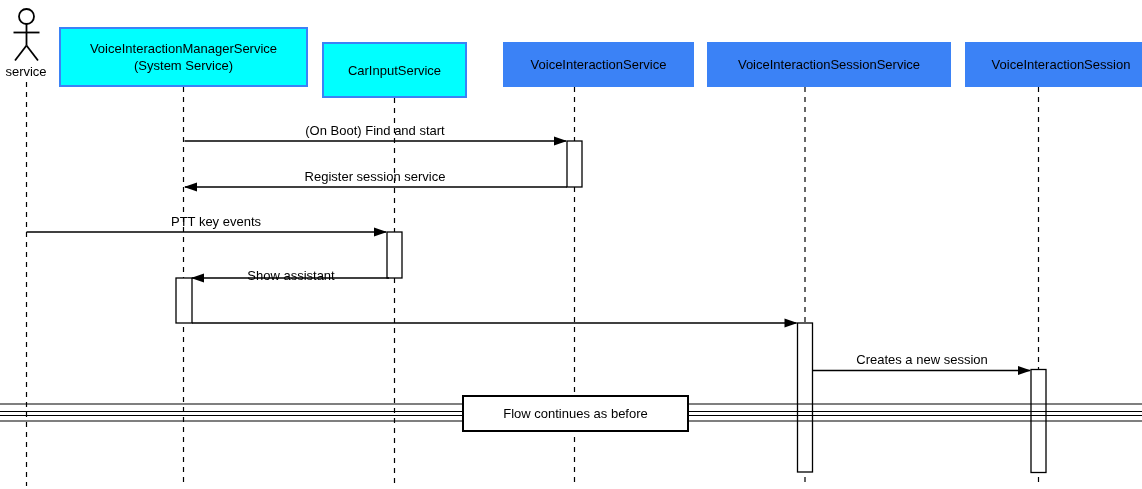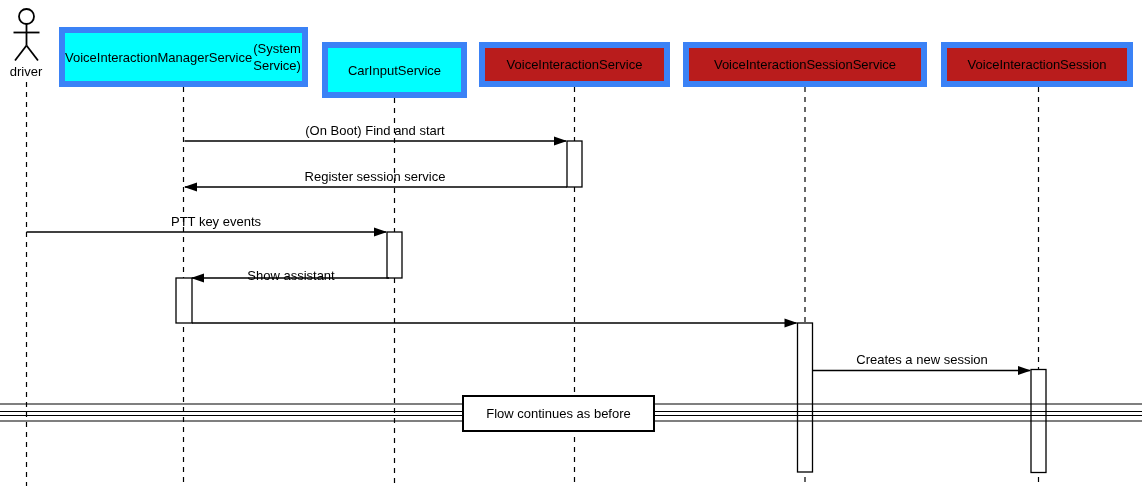--- a/index.html
+++ b/index.html
@@ -9,32 +9,32 @@
     height: 489px;
     background: #ffffff;
     font-family: "Liberation Sans", sans-serif;
     font-size: 13px;
     color: #000000;
     overflow: hidden;
   }
   .stage svg.layer { position: absolute; left: 0; top: 0; }
   .participant {
     position: absolute;
-    border: 6px solid #3b82f6;
+    border: 2px solid #3b82f6;
     box-sizing: border-box;
     display: flex;
-    flex-direction: row;
+    flex-direction: column;
     align-items: center;
     justify-content: center;
     text-align: center;
     line-height: 17px;
     z-index: 3;
   }
   .p-cyan  { background: #00FFFF; }
-  .p-green { background: #b91c1c; }
+  .p-green { background: #3b82f6; margin-left: 24px; }
   .msg-label {
     position: absolute;
     transform: translateX(-50%);
     white-space: nowrap;
     height: 16px;
     line-height: 16px;
     z-index: 4;
     text-align: left;
   }
   .actor-label {
@@ -42,21 +42,21 @@
     left: 26px;
     top: 64px;
     transform: translateX(-50%);
     white-space: nowrap;
     z-index: 3;
   }
   .divider-label {
     position: absolute;
     left: 462px;
     top: 395px;
-    width: 193px;
+    width: 227px;
     height: 37px;
     background: #ffffff;
     border: 2px solid #000000;
     box-sizing: border-box;
     display: flex;
     align-items: center;
     justify-content: center;
     white-space: nowrap;
     z-index: 5;
   }
@@ -114,21 +114,21 @@
       <polygon stroke="none" points="204,273.5 191,278 204,282.5"></polygon>
 
       <line x1="192" y1="323" x2="796.5" y2="323"></line>
       <polygon stroke="none" points="784.5,318.5 797.5,323 784.5,327.5"></polygon>
 
       <line x1="813" y1="370.5" x2="1030" y2="370.5"></line>
       <polygon stroke="none" points="1018,366 1031,370.5 1018,375"></polygon>
     </g>
   </svg>
 
-  <div class="actor-label">driver</div>
+  <div class="actor-label">service</div>
 
   <div class="participant p-cyan" style="left:59px; top:27px; width:249px; height:60px;">
     <span>VoiceInteractionManagerService</span>
     <span>(System Service)</span>
   </div>
 
   <div class="participant p-cyan" style="left:322px; top:42px; width:145px; height:56px;">
     <span>CarInputService</span>
   </div>
 

